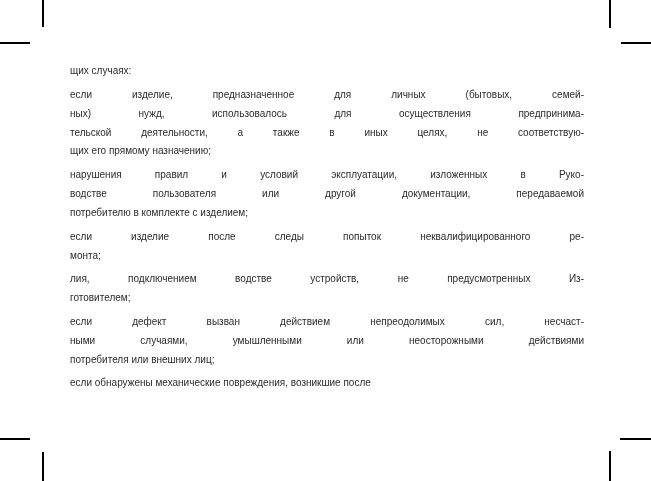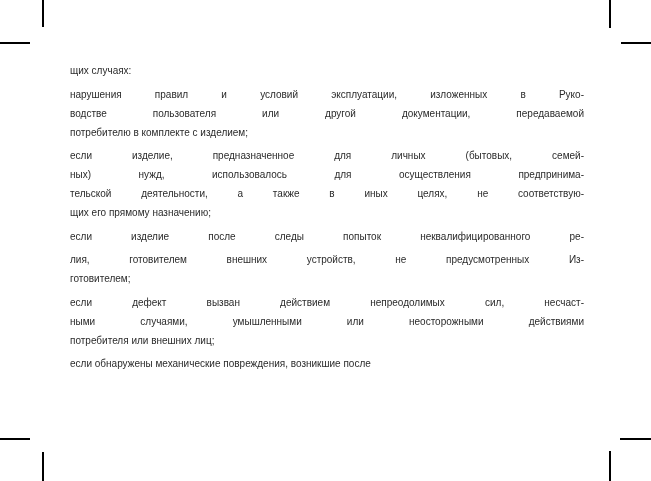--- a/index.html
+++ b/index.html
@@ -46,35 +46,36 @@
   <div class="mark h" id="m-bl-h" style="background: rgb(0, 0, 0);"></div>
   <div class="mark v" id="m-bl-v" style="background: rgb(0, 0, 0);"></div>
   <div class="mark h" id="m-br-h" style="background: rgb(0, 0, 0);"></div>
   <div class="mark v" id="m-br-v" style="background: rgb(0, 0, 0);"></div>
 
   <div class="text-block" style="color: rgb(43, 43, 43);">
       <div class="para">
         <div class="line last">щих случаях:</div>
       </div>
       <div class="para">
-        <div class="line">нарушения правил и условий эксплуатации, изложенных в Руко-</div>
-        <div class="line">водстве пользователя или другой документации, передаваемой</div>
-        <div class="line last">потребителю в комплекте с изделием;</div>
-      </div>
-      <div class="para">
         <div class="line">если изделие, предназначенное для личных (бытовых, семей-</div>
         <div class="line">ных) нужд, использовалось для осуществления предпринима-</div>
         <div class="line">тельской деятельности, а также в иных целях, не соответствую-</div>
         <div class="line last">щих его прямому назначению;</div>
       </div>
       <div class="para">
-        <div class="line">если изделие после следы попыток неквалифицированного ре-</div>
+        <div class="line">нарушения правил и условий эксплуатации, изложенных в Руко-</div>
+        <div class="line">водстве пользователя или другой документации, передаваемой</div>
+        <div class="line last">потребителю в комплекте с изделием;</div>
       </div>
       <div class="para">
-        <div class="line">лия, готовителем внешних устройств, не предусмотренных Из-</div>
+        <div class="line">если изделие после следы попыток неквалифицированного ре-</div>
+        <div class="line last">монта;</div>
+      </div>
+      <div class="para">
+        <div class="line">лия, подключением водстве устройств, не предусмотренных Из-</div>
         <div class="line last">готовителем;</div>
       </div>
       <div class="para">
         <div class="line">если дефект вызван действием непреодолимых сил, несчаст-</div>
         <div class="line">ными случаями, умышленными или неосторожными действиями</div>
         <div class="line last">потребителя или внешних лиц;</div>
       </div>
       <div class="para">
         <div class="line last">если обнаружены механические повреждения, возникшие после</div>
       </div>

